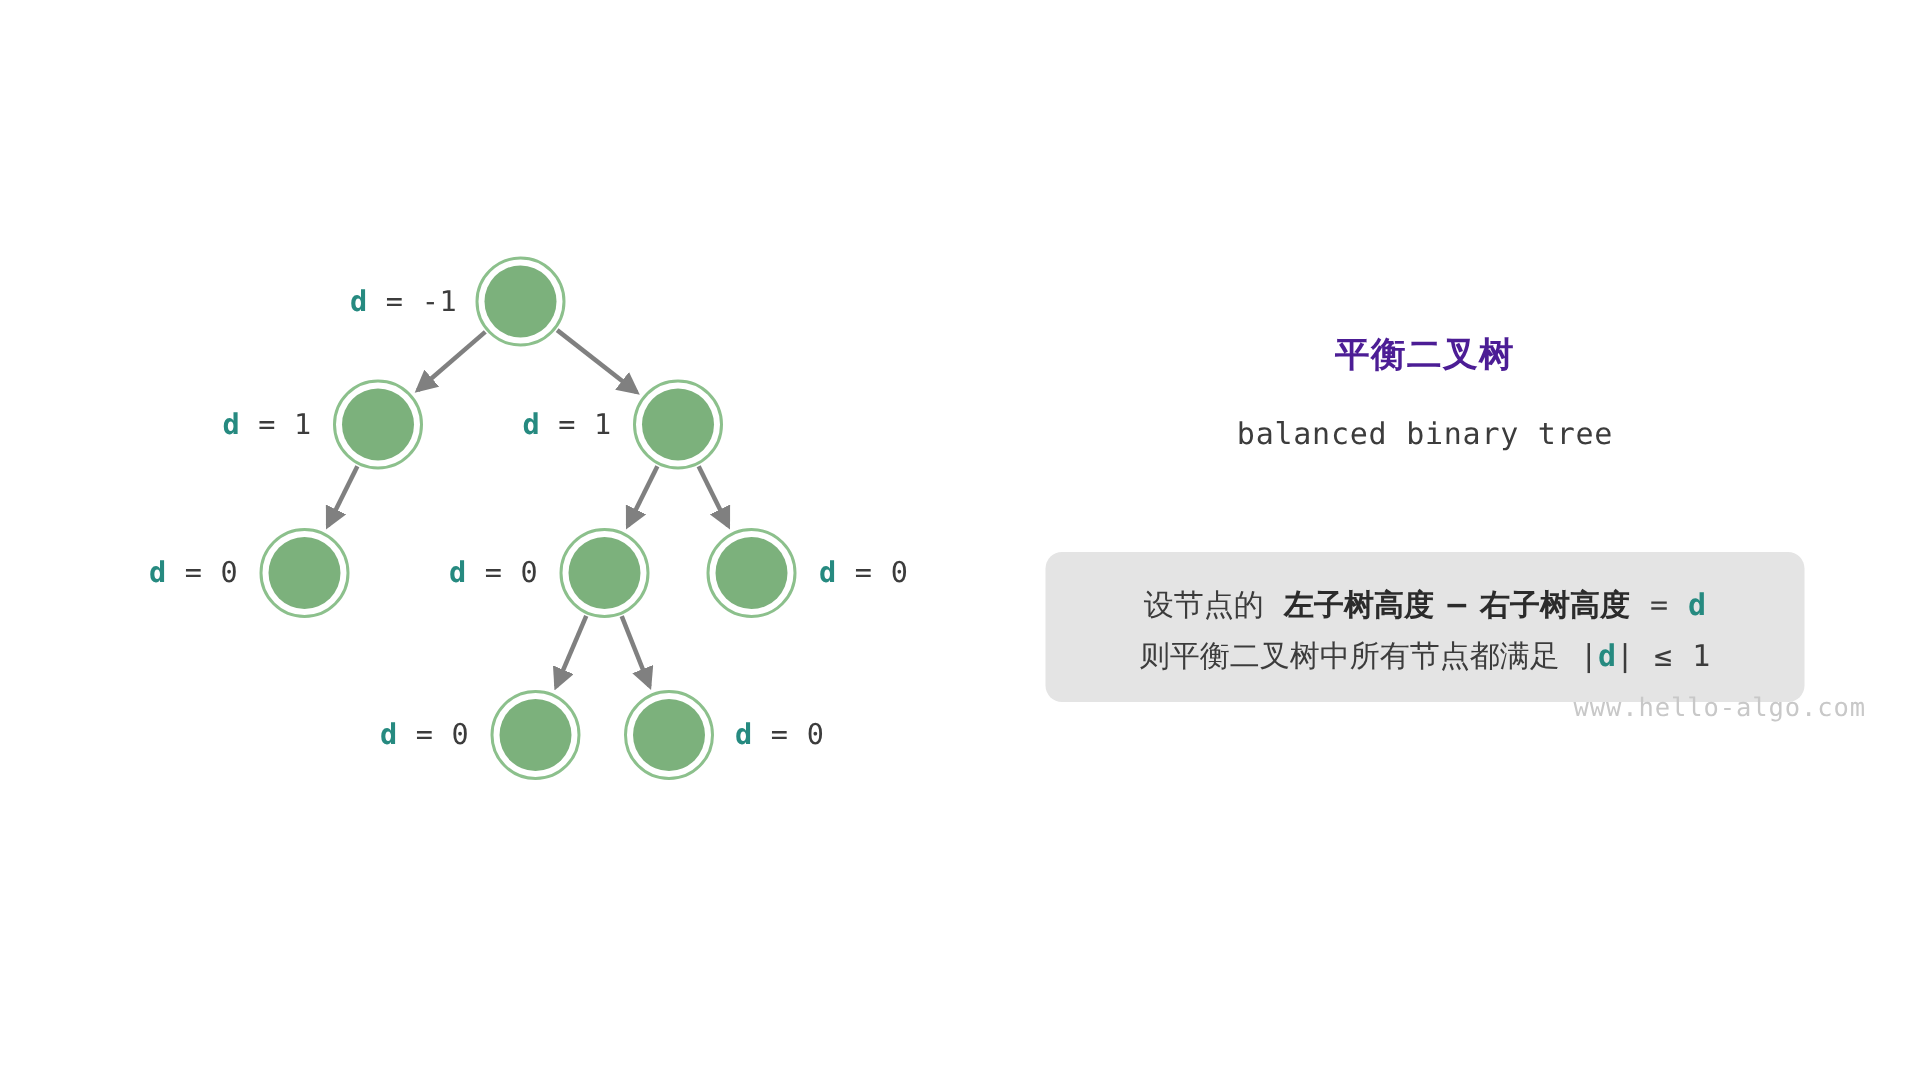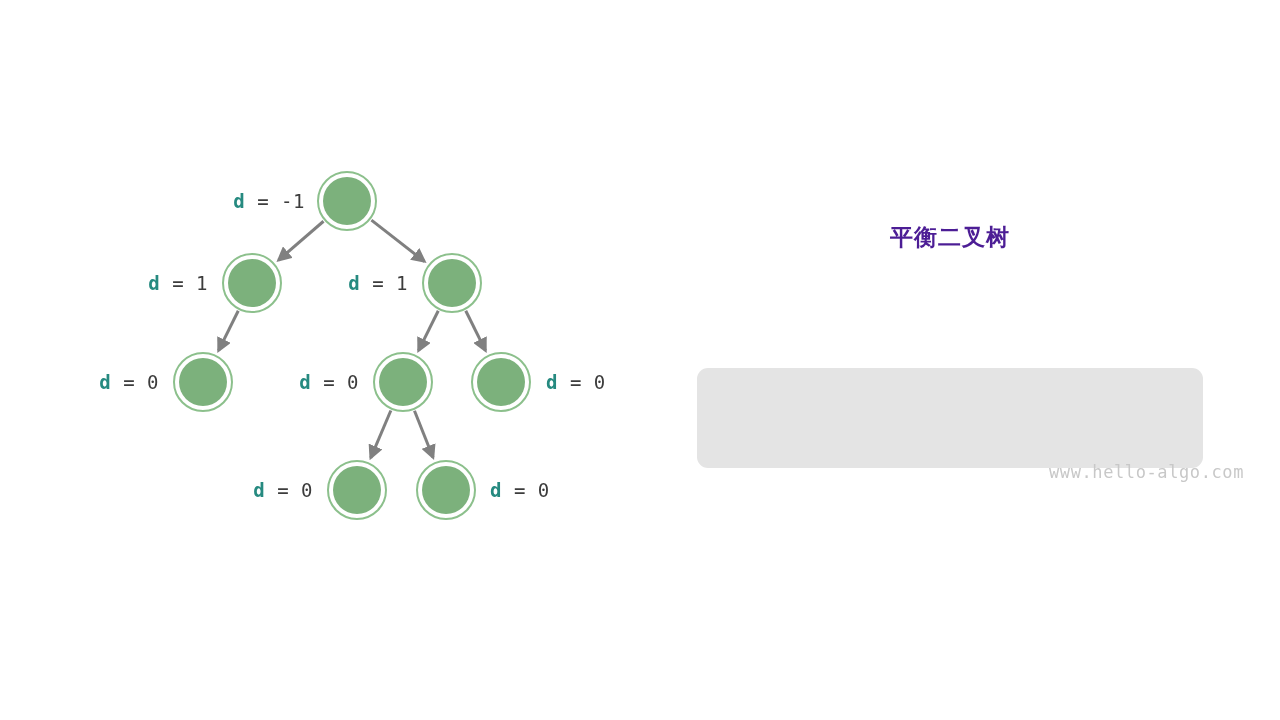--- a/index.html
+++ b/index.html
@@ -167,20 +167,33 @@
       <div class="node-label label-right" style="left: 408px; top: 283px;"><span class="dsym">d</span><span> = 1</span></div>
       <div class="node-label label-right" style="left: 159px; top: 382px;"><span class="dsym">d</span><span> = 0</span></div>
       <div class="node-label label-right" style="left: 359px; top: 382px;"><span class="dsym">d</span><span> = 0</span></div>
       <div class="node-label label-left" style="left: 546px; top: 382px;"><span class="dsym">d</span><span> = 0</span></div>
       <div class="node-label label-right" style="left: 313px; top: 490px;"><span class="dsym">d</span><span> = 0</span></div>
       <div class="node-label label-left" style="left: 490px; top: 490px;"><span class="dsym">d</span><span> = 0</span></div>
     </div>
 
   <div id="panel">
     <div id="panel-title">平衡二叉树</div>
+    <div id="panel-subtitle">balanced binary tree</div>
   </div>
 
   <div id="info-box">
+    <div class="info-line">
+      <span>设节点的</span><span class="sp"></span>
+      <span class="strong">左子树高度 − 右子树高度</span><span class="sp"></span>
+      <span class="mono">=</span><span class="sp"></span>
+      <span class="dsym mono">d</span>
+    </div>
+    <div class="info-line">
+      <span>则平衡二叉树中所有节点都满足</span><span class="sp"></span>
+      <span class="mono">|</span><span class="dsym mono">d</span><span class="mono">|</span><span class="sp"></span>
+      <span class="mono">≤</span><span class="sp"></span>
+      <span class="mono">1</span>
+    </div>
   </div>
 
   <div id="watermark">www.hello-algo.com</div>
 
 </div>
 
 </body></html>

